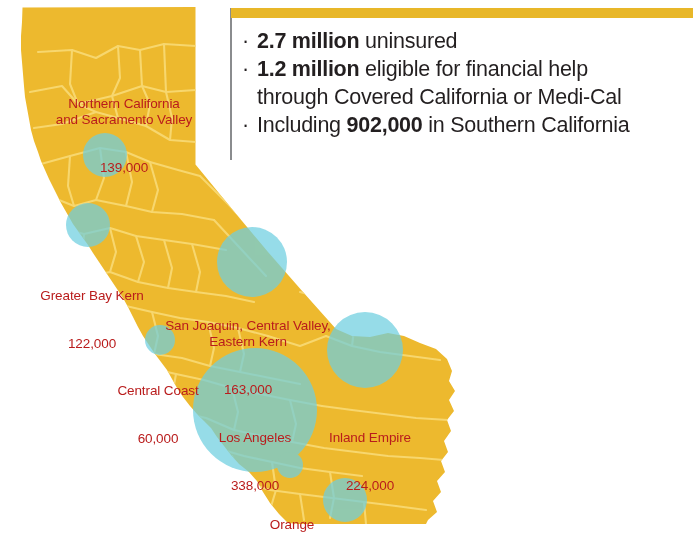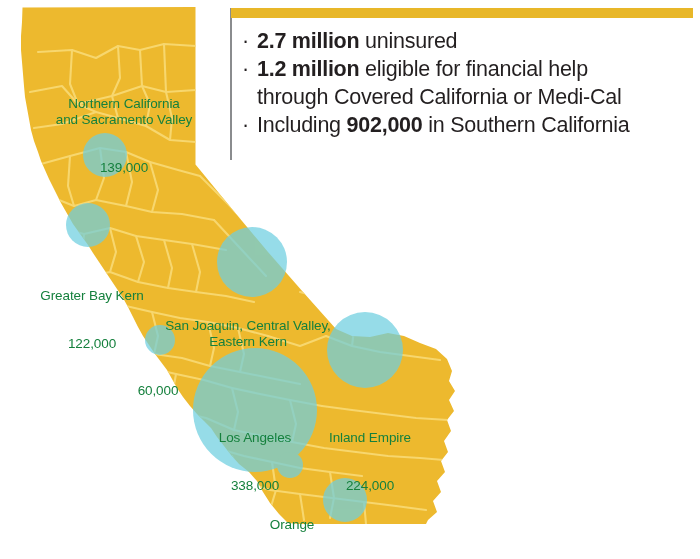--- a/index.html
+++ b/index.html
@@ -24,21 +24,21 @@
     left: 0;
     top: 0;
     width: 700px;
     height: 559px;
   }
 
   
   .region-label {
     position: absolute;
     text-align: center;
-    color: #15803d;
+    color: #b91c1c;
     font-family: "Liberation Sans", sans-serif;
     font-size: 13.5px;
     line-height: 1.18;
     font-weight: 400;
     letter-spacing: -0.1px;
     white-space: pre;
     pointer-events: none;
   }
   .region-label .rl-name { display: block; }
   .region-label .rl-value { display: block; }
@@ -233,23 +233,25 @@
     <span class="rl-value">139,000</span>
   </div>
 
   <div class="region-label" style="left:33px; top:256px; width:118px;">
     <span class="rl-name">Greater Bay Kern</span>
     <span class="rl-value">122,000</span>
   </div>
 
   <div class="region-label" style="left:153px; top:286px; width:190px;">
     <span class="rl-name">San Joaquin, Central Valley,<br>Eastern Kern</span>
+    <span class="rl-value">163,000</span>
   </div>
 
   <div class="region-label" style="left:106px; top:351px; width:104px;">
+    <span class="rl-name">Central Coast</span>
     <span class="rl-value">60,000</span>
   </div>
 
   <div class="region-label" style="left:203px; top:398px; width:104px;">
     <span class="rl-name">Los Angeles</span>
     <span class="rl-value">338,000</span>
   </div>
 
   <div class="region-label" style="left:318px; top:398px; width:104px;">
     <span class="rl-name">Inland Empire</span>

